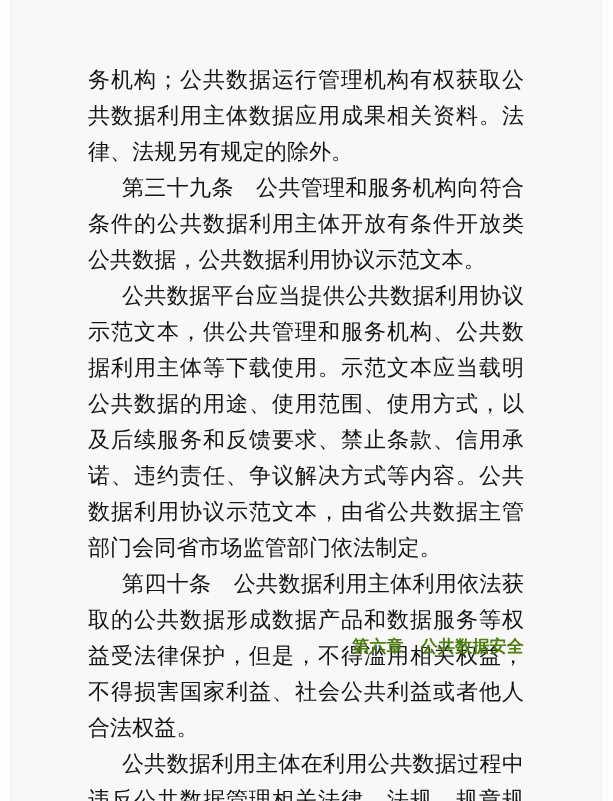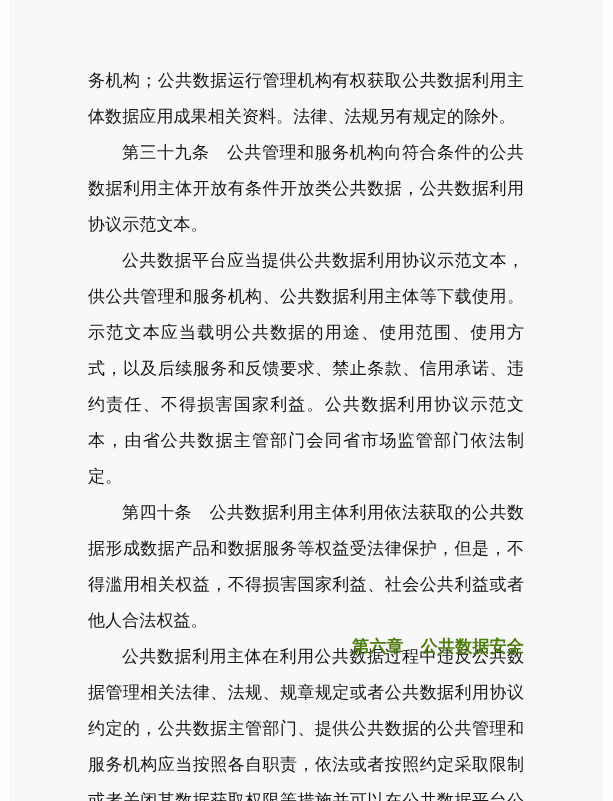--- a/index.html
+++ b/index.html
@@ -24,21 +24,21 @@
     border-right: 1px solid #f0f0f0;
     box-sizing: border-box;
   }
   .text-column {
     position: absolute;
     left: 77px;
     top: 62px;
     width: 436px;
   }
   .body-paragraph {
-    font-size: 17px;
+    font-size: 22px;
     line-height: 36px;
     color: #151515;
     text-align: justify;
     text-justify: inter-character;
     text-indent: 34px;
     margin: 0;
     letter-spacing: 0.1px;
     font-weight: 400;
   }
   .body-paragraph.no-indent {
@@ -58,20 +58,20 @@
   }
 </style>
 </head>
 <body>
 
 <div class="page-sheet">
 
   <div class="text-column">
     <p class="body-paragraph no-indent">务机构；公共数据运行管理机构有权获取公共数据利用主体数据应用成果相关资料。法律、法规另有规定的除外。</p>
     <p class="body-paragraph">第三十九条　公共管理和服务机构向符合条件的公共数据利用主体开放有条件开放类公共数据，公共数据利用协议示范文本。</p>
-    <p class="body-paragraph">公共数据平台应当提供公共数据利用协议示范文本，供公共管理和服务机构、公共数据利用主体等下载使用。示范文本应当载明公共数据的用途、使用范围、使用方式，以及后续服务和反馈要求、禁止条款、信用承诺、违约责任、不得损害国家利益。公共数据利用协议示范文本，由省公共数据主管部门会同省市场监管部门依法制定。</p>
+    <p class="body-paragraph">公共数据平台应当提供公共数据利用协议示范文本，供公共管理和服务机构、公共数据利用主体等下载使用。示范文本应当载明公共数据的用途、使用范围、使用方式，以及后续服务和反馈要求、禁止条款、信用承诺、违约责任、争议解决方式等内容。公共数据利用协议示范文本，由省公共数据主管部门会同省市场监管部门依法制定。</p>
     <p class="body-paragraph">第四十条　公共数据利用主体利用依法获取的公共数据形成数据产品和数据服务等权益受法律保护，但是，不得滥用相关权益，不得损害国家利益、社会公共利益或者他人合法权益。</p>
     <p class="body-paragraph">公共数据利用主体在利用公共数据过程中违反公共数据管理相关法律、法规、规章规定或者公共数据利用协议约定的，公共数据主管部门、提供公共数据的公共管理和服务机构应当按照各自职责，依法或者按照约定采取限制或者关闭其数据获取权限等措施并可以在公共数据平台公示。</p>
   </div>
 
   <div class="chapter-heading">第六章　公共数据安全</div>
 
 </div>
 
 </body></html>

